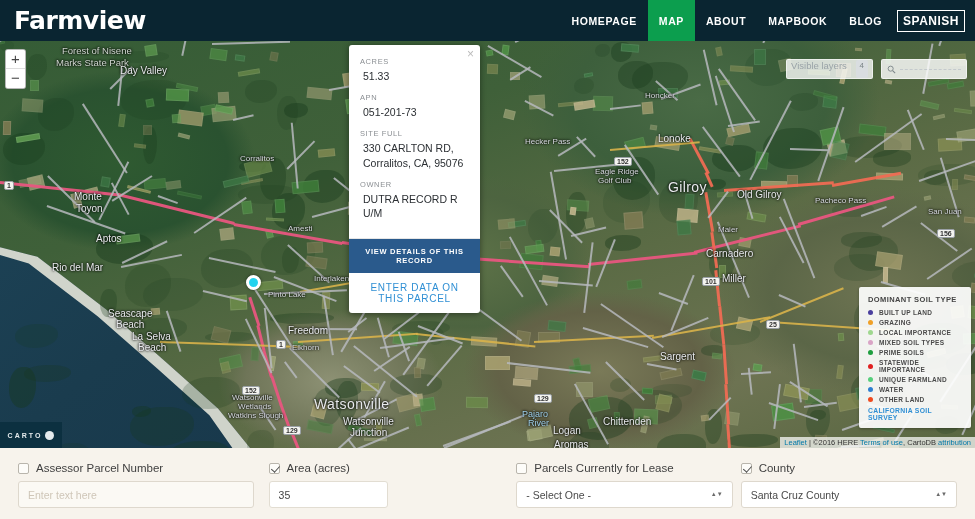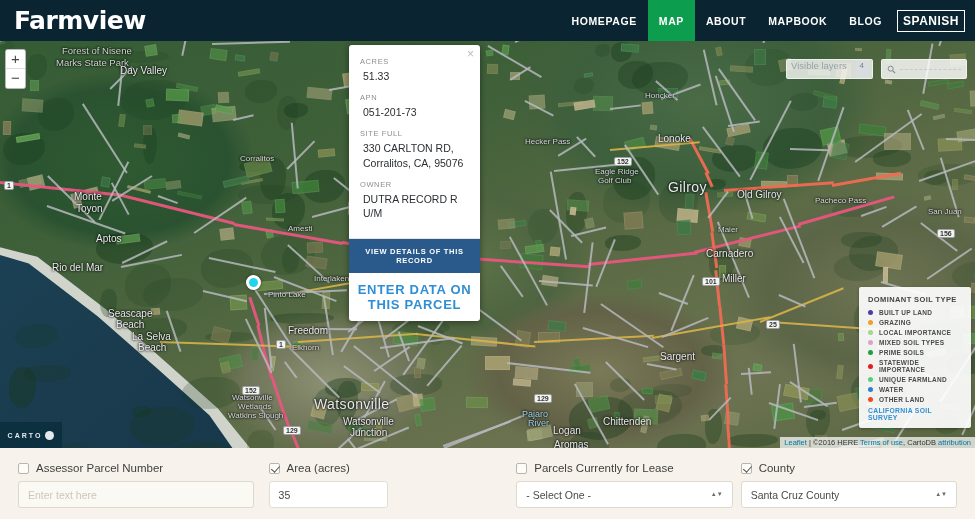--- a/index.html
+++ b/index.html
@@ -166,22 +166,22 @@
   .pf-value {
     color: #2b2f33; font-size: 10.5px; margin: 0 0 10px 3px; line-height: 1.35;
   }
   .popup-btn {
     display: block; background: #2a5a8c; color: #ffffff;
     font-size: 7.5px; font-weight: bold; letter-spacing: .7px;
     text-align: center; padding: 8px 4px; cursor: pointer;
     border-top: 1px solid #e6e6e6;
   }
   .popup-link {
-    display: block; color: #2f8fd4; font-size: 13px; font-weight: bold;
-    letter-spacing: .7px; text-align: center; padding: 9px 4px; cursor: pointer;
+    display: block; color: #2f8fd4; font-size: 10px; font-weight: normal;
+    letter-spacing: .7px; text-align: center; padding: 9px 16px; cursor: pointer;
     border-bottom-left-radius: 3px; border-bottom-right-radius: 3px;
   }
 
   
   .legend {
     position: absolute; right: 4px; bottom: 20px; width: 112px;
     background: rgba(255,255,255,.92); border-radius: 2px;
     padding: 8px 8px 7px 9px; z-index: 25;
     box-shadow: 0 1px 3px rgba(0,0,0,.3);
   }

